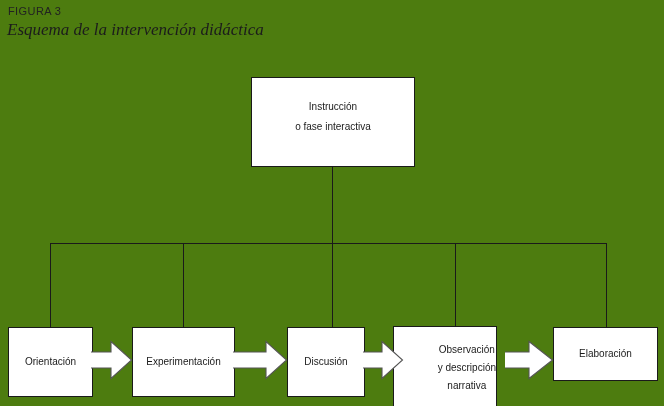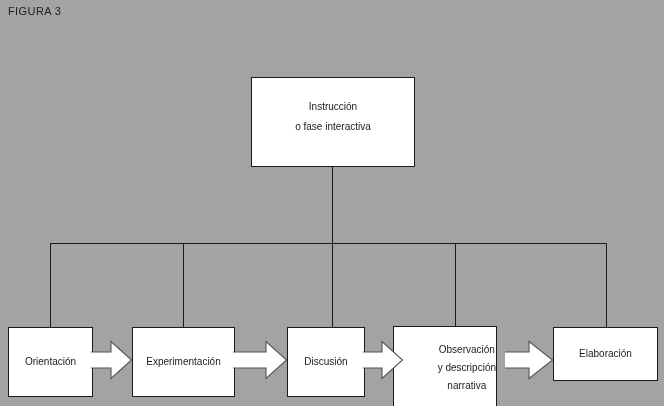--- a/index.html
+++ b/index.html
@@ -1,20 +1,20 @@
 <!DOCTYPE html>
 <html><head>
 <meta charset="utf-8">
 <style>
   html, body { margin: 0; padding: 0; background: #ffffff; }
   .canvas {
     position: relative;
     width: 664px;
     height: 406px;
-    background: #a3a3a3;
+    background: #4d7c0f;
     font-family: "Liberation Sans", "DejaVu Sans", sans-serif;
     color: #1a1a1a;
     overflow: hidden;
   }
   .fig-label {
     position: absolute;
     left: 8px; top: 5px;
     font-size: 11px;
     letter-spacing: 0.4px;
     color: #222222;
@@ -65,20 +65,21 @@
   .arrow-2 { left: 233px; }
   .arrow-3 { left: 363px; }
   .arrow-4 { left: 505px; }
 </style>
 </head>
 <body>
 
 <div class="canvas">
 
   <div class="fig-label">FIGURA 3</div>
+  <div class="fig-title">Esquema de la intervención didáctica</div>
 
   <div class="line stem"></div>
   <div class="line hline"></div>
   <div class="line drop-1"></div>
   <div class="line drop-2"></div>
   <div class="line drop-3"></div>
   <div class="line drop-4"></div>
   <div class="line drop-5"></div>
 
   <div class="box box-top">

